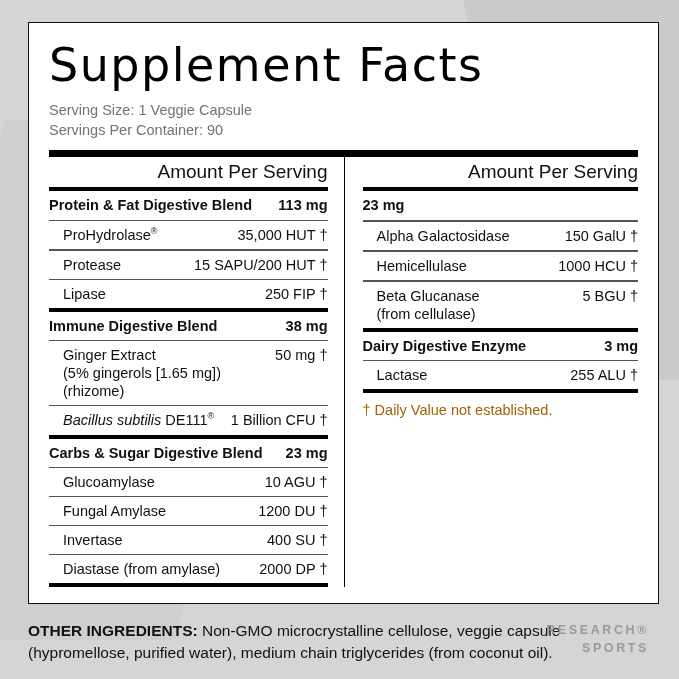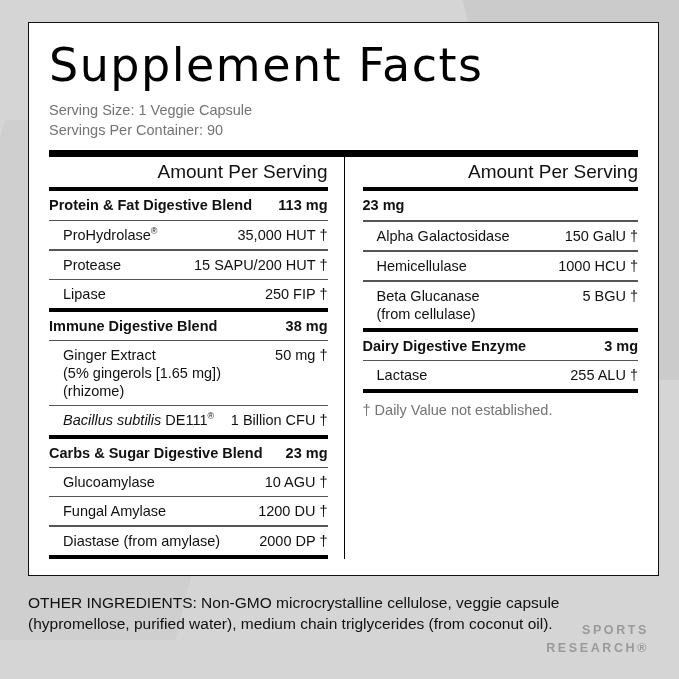--- a/index.html
+++ b/index.html
@@ -127,32 +127,32 @@
   }
   .ital {
     font-style: italic;
   }
   .sup {
     font-size: 9px;
     vertical-align: super;
   }
   .footnote {
     font-size: 14.5px;
-    color: #737373;
+    color: #a16207;
     padding-top: 9px;
   }
   .other {
     font-size: 15.5px;
     color: #111;
     line-height: 1.38;
     margin-top: 16px;
     width: 600px;
   }
   .other b {
-    font-weight: normal;
+    font-weight: bold;
   }
   .brand {
     position: absolute;
     right: 30px;
     bottom: 22px;
     text-align: right;
     color: #9a9a9a;
     font-size: 12.5px;
     letter-spacing: 2.6px;
     font-weight: bold;
@@ -240,20 +240,24 @@
           <span class="val">10 AGU †</span>
         </div>
         <div class="rule-thin"></div>
 
         <div class="row indent">
           <span class="nm">Fungal Amylase</span>
           <span class="val">1200 DU †</span>
         </div>
         <div class="rule-thin"></div>
 
+        <div class="row indent">
+          <span class="nm">Invertase</span>
+          <span class="val">400 SU †</span>
+        </div>
         <div class="rule-thin"></div>
 
         <div class="row indent">
           <span class="nm">Diastase (from amylase)</span>
           <span class="val">2000 DP †</span>
         </div>
         <div class="rule-med"></div>
       </div>
 
       <div class="col col-right">
@@ -308,17 +312,17 @@
       </div>
 
     </div>
   </div>
 
   <div class="other">
     <b>OTHER INGREDIENTS:</b><span> Non-GMO microcrystalline cellulose, veggie capsule (hypromellose, purified water), medium chain triglycerides (from coconut oil).</span>
   </div>
 
   <div class="brand">
+    <div>RESEARCH®</div>
     <div>SPORTS</div>
-    <div>RESEARCH®</div>
   </div>
 
 </div>
 
 </body></html>

